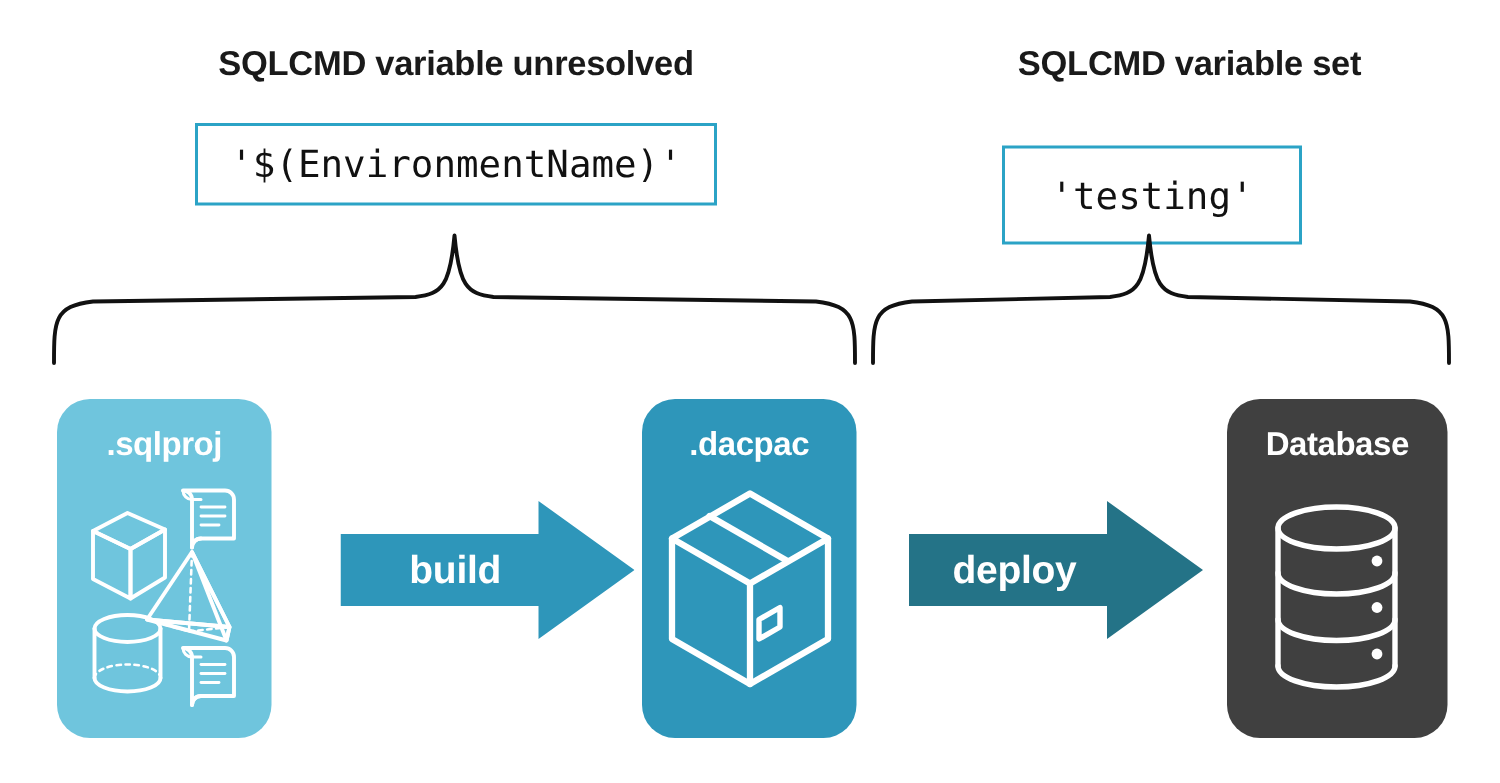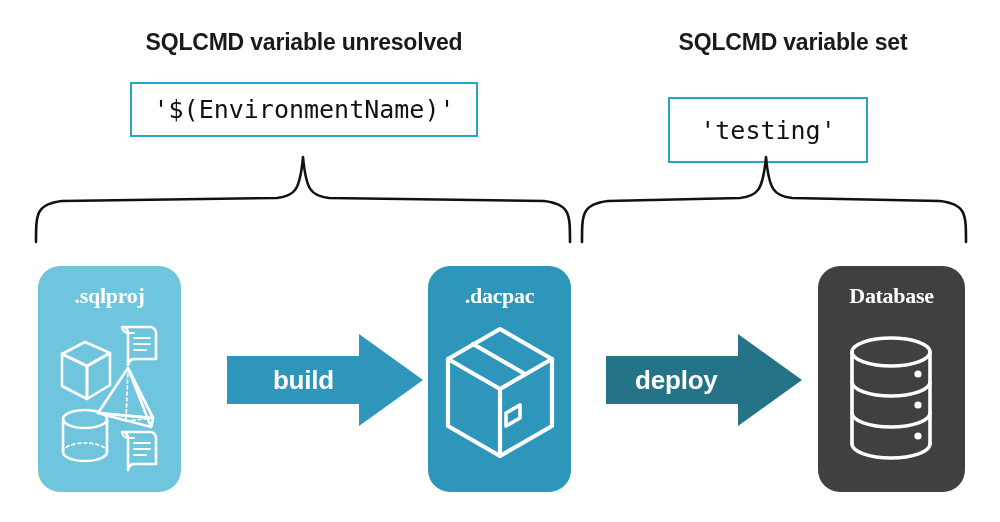--- a/index.html
+++ b/index.html
@@ -68,21 +68,21 @@
     position: absolute;
     border-radius: 22px;
     box-sizing: border-box;
   }
   .stagebox .boxlabel {
     position: absolute;
     left: 0; right: 0;
     top: 17px;
     text-align: center;
     color: #ffffff;
-    font-family: Liberation Serif, serif;
+    font-family: Liberation Sans, sans-serif;
     font-weight: bold;
     font-size: 22px;
     letter-spacing: -0.3px;
     white-space: nowrap;
   }
   .stagebox .boxart {
     position: absolute;
     left: 0; right: 0; top: 48px; bottom: 8px;
   }
   #box-sqlproj  { left: 38px;  top: 266px; width: 143px; height: 226px; background: #6fc5dd; }

